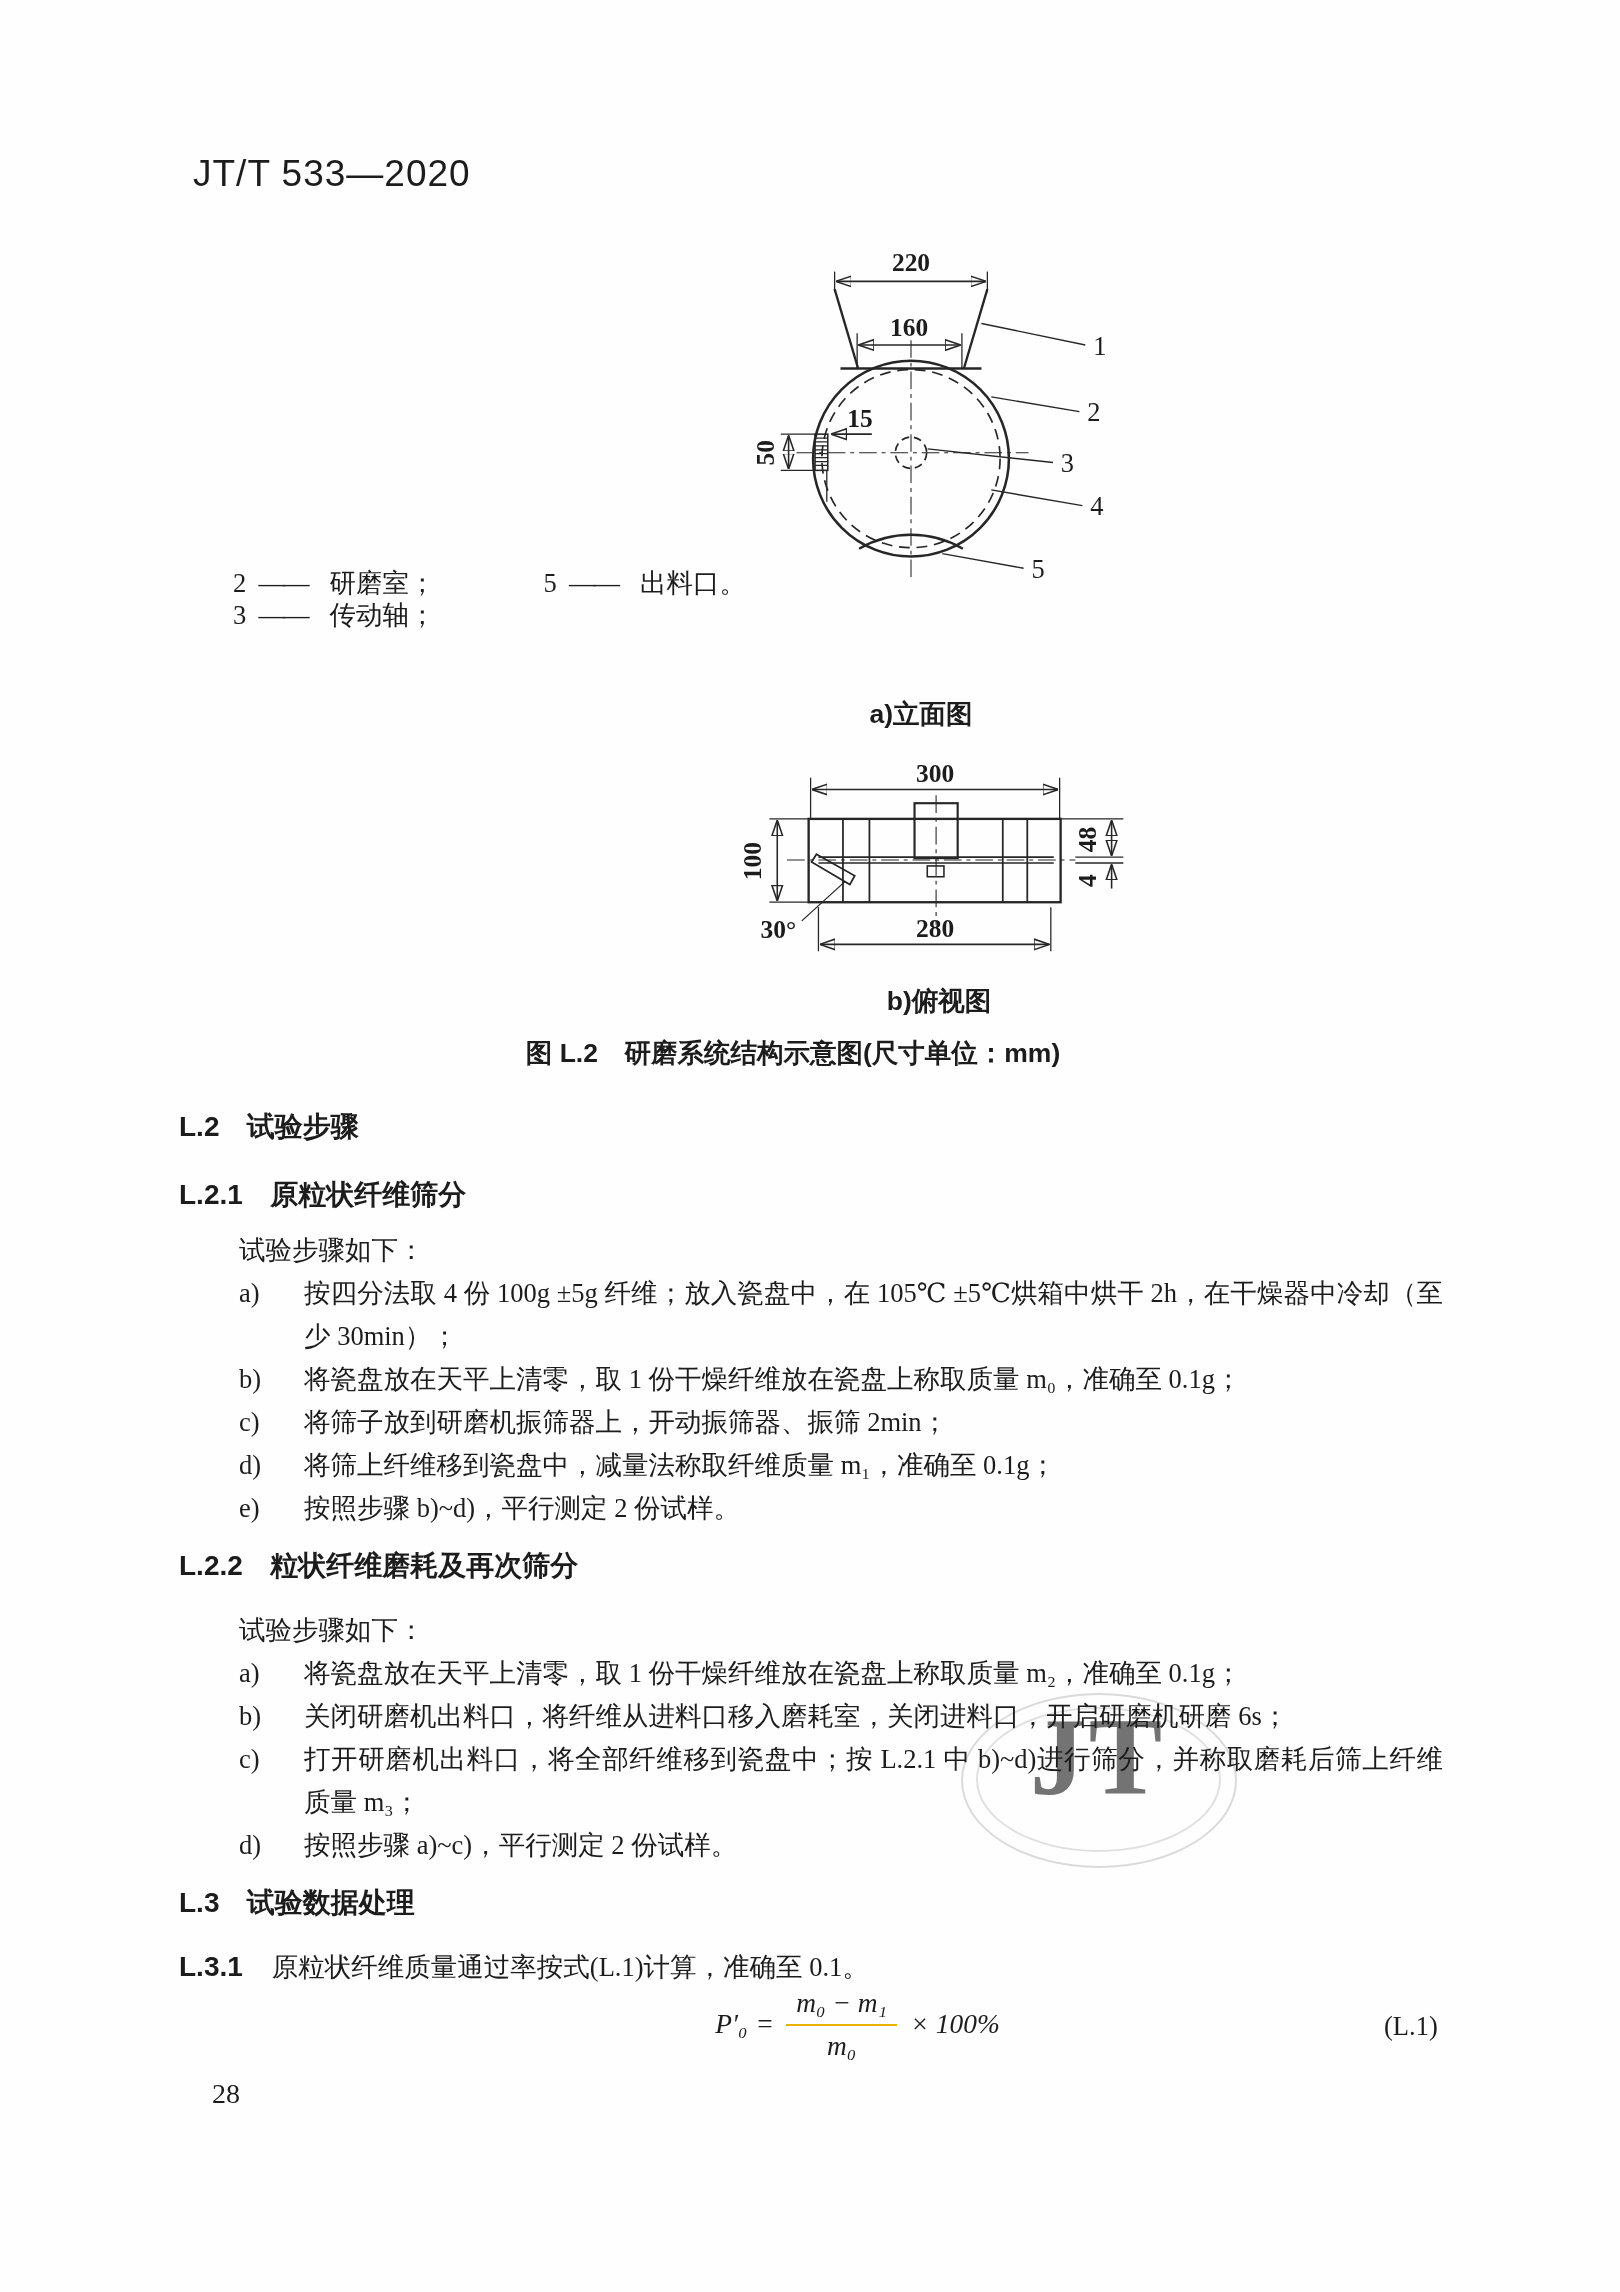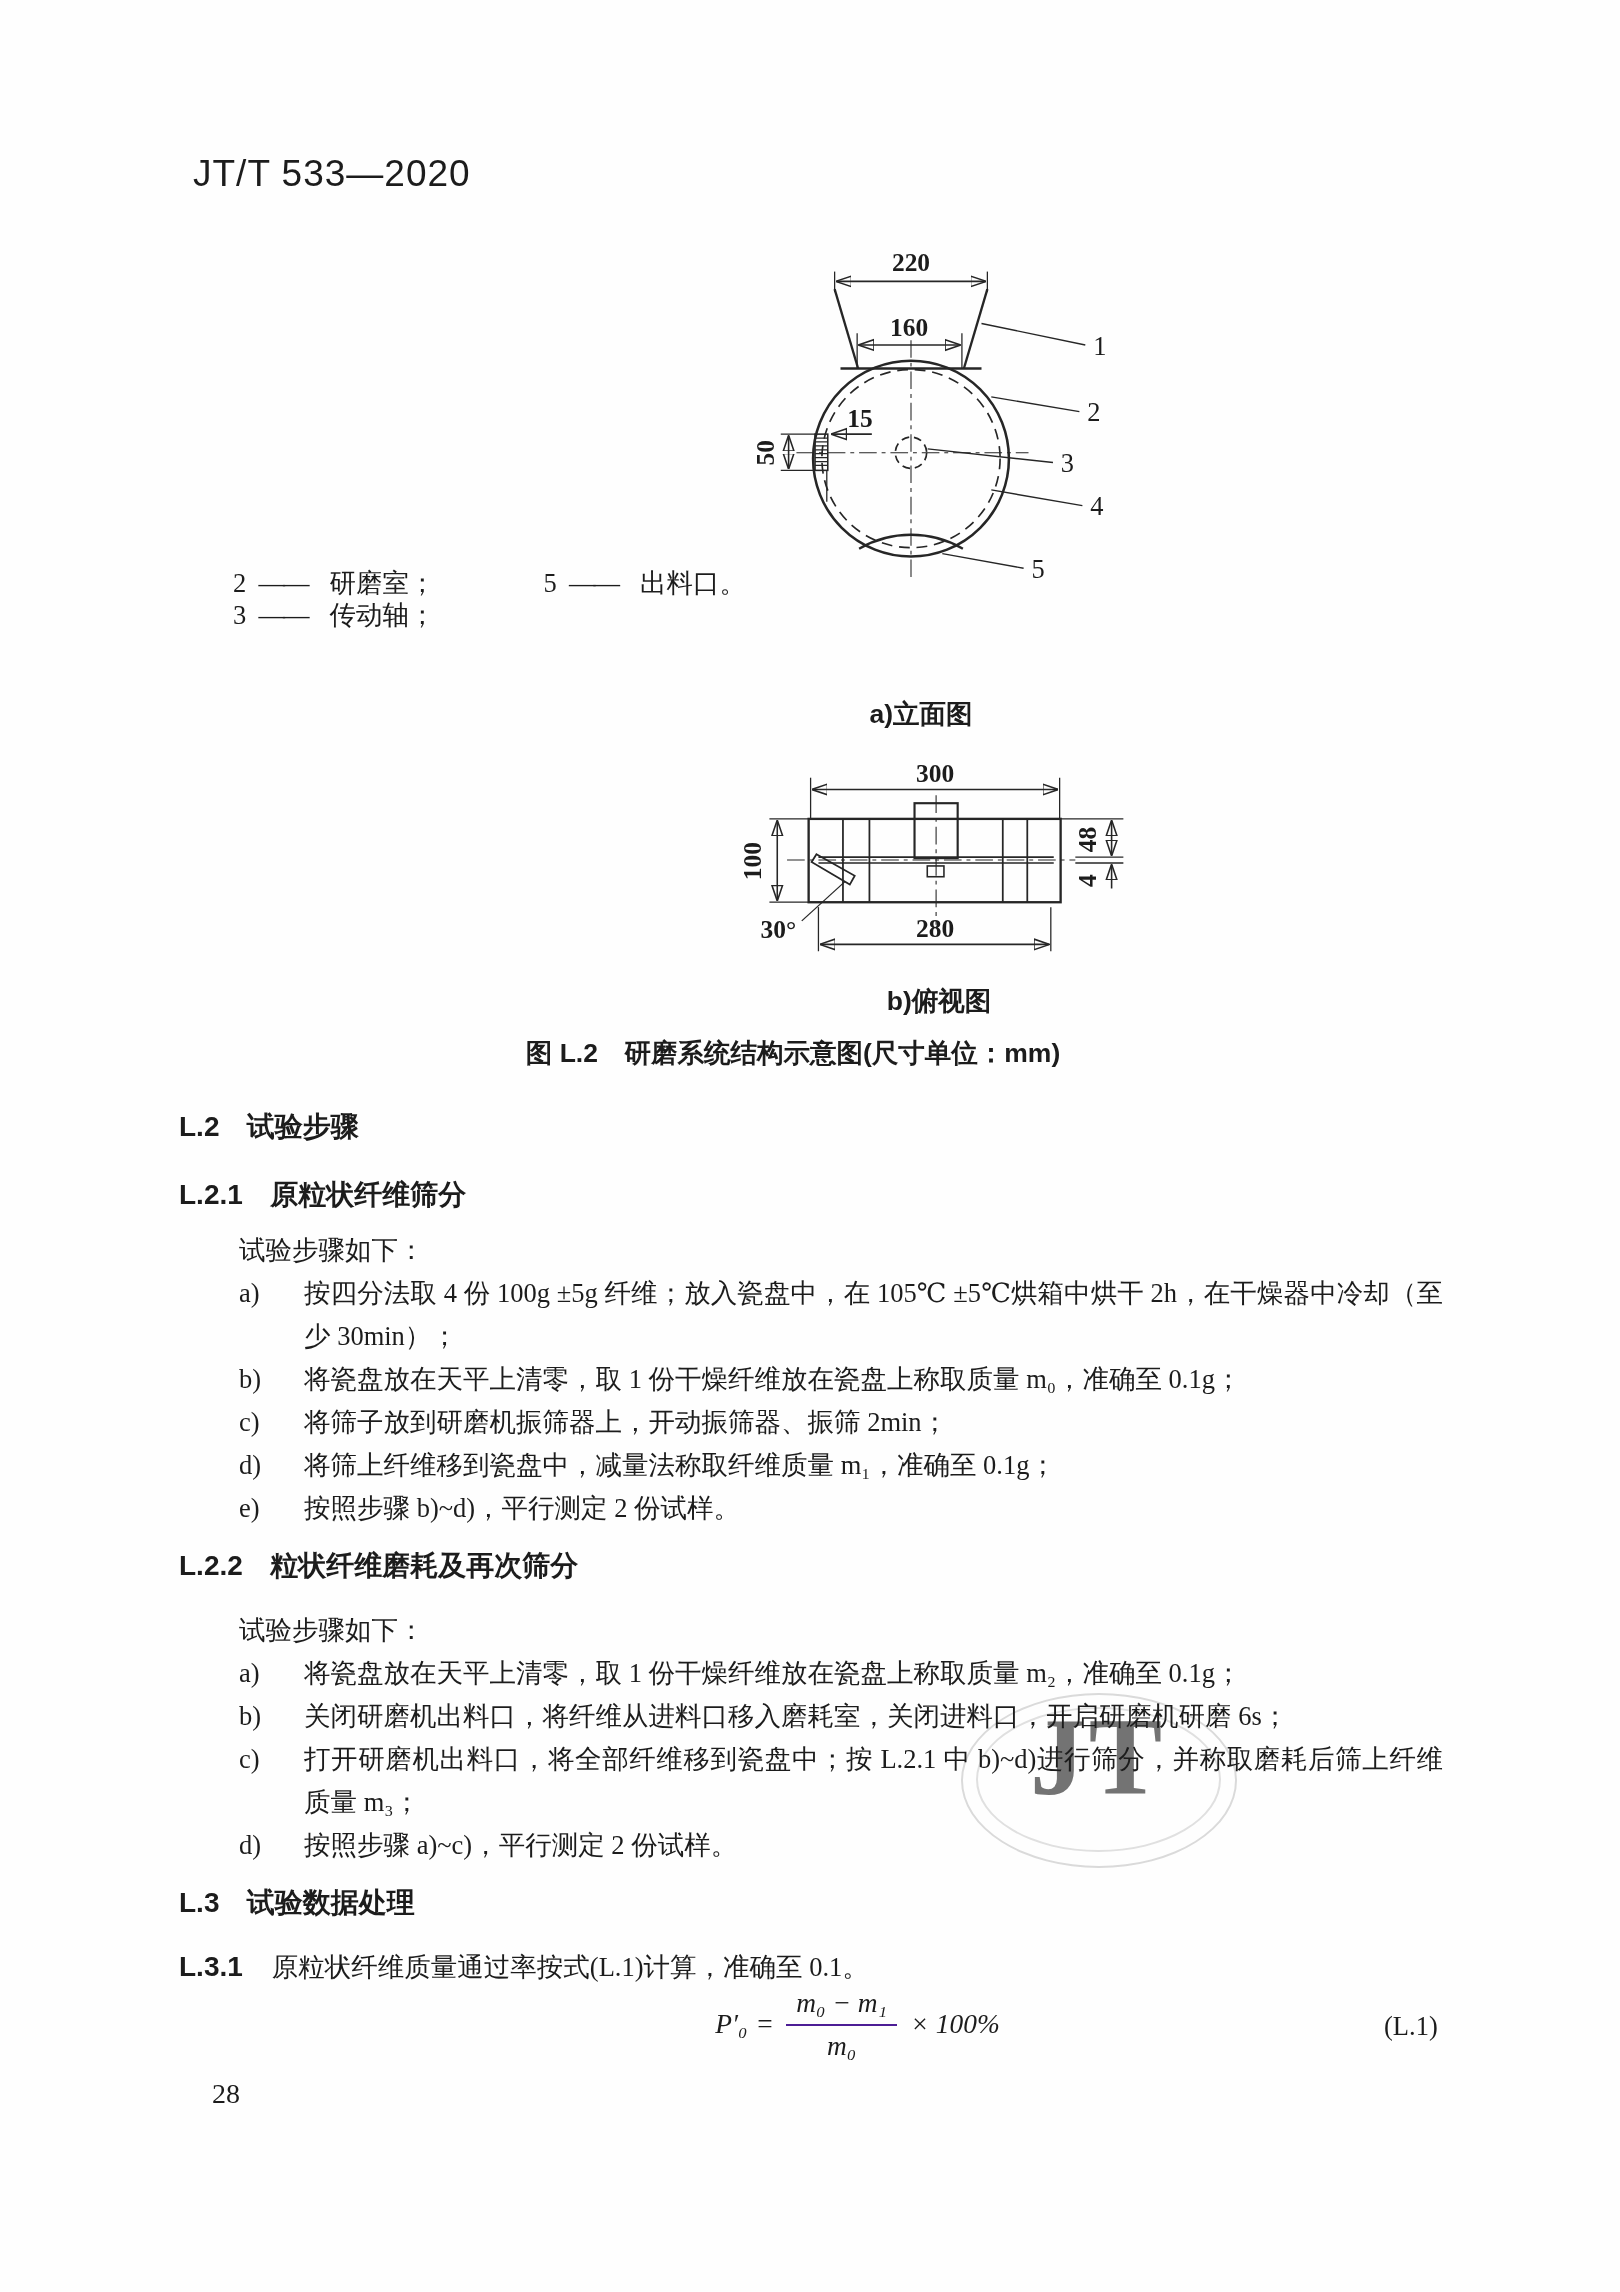--- a/index.html
+++ b/index.html
@@ -35,21 +35,21 @@
   .li .mk{flex:0 0 65px;}
   .li .tx{flex:1 1 auto;text-align:justify;}
   .l31row{left:179px;font-size:26.5px;white-space:nowrap;}
   .l31row .num{font-family:"Liberation Sans","DejaVu Sans",sans-serif;font-weight:bold;font-size:28px;}
   .l31row .tx{margin-left:29px;}
   
   .formula{left:627px;top:1988px;width:461px;display:flex;align-items:center;justify-content:center;
            font-size:27.4px;font-style:italic;}
   .formula .f-eq{margin:0 13.7px 0 9.8px;font-style:normal;}
   .frac{display:inline-flex;flex-direction:column;text-align:center;}
-  .frac .num{border-bottom:2px solid #4c1d95;padding:0 9.8px 4.9px;}
+  .frac .num{border-bottom:2px solid #eab308;padding:0 9.8px 4.9px;}
   .frac .den{padding-top:4.9px;}
   .f-suffix{margin-left:13.7px;}
   .f-tag{left:1384px;top:2011px;font-size:26.5px;}
   .page-num{left:212px;top:2078px;font-size:28px;}
   
   .wm-ring{border-radius:50%;border:2.9px solid #dadada;z-index:1;}
   .wm-ring.outer{left:961px;top:1693px;width:272px;height:171px;}
   .wm-ring.inner{left:976px;top:1707px;width:241px;height:141px;border-width:2px;border-color:#e0e0e0;}
   .wm-text{left:1010px;top:1694px;width:176px;text-align:center;z-index:1;
            font-family:"Liberation Serif","DejaVu Serif",serif;font-weight:bold;

